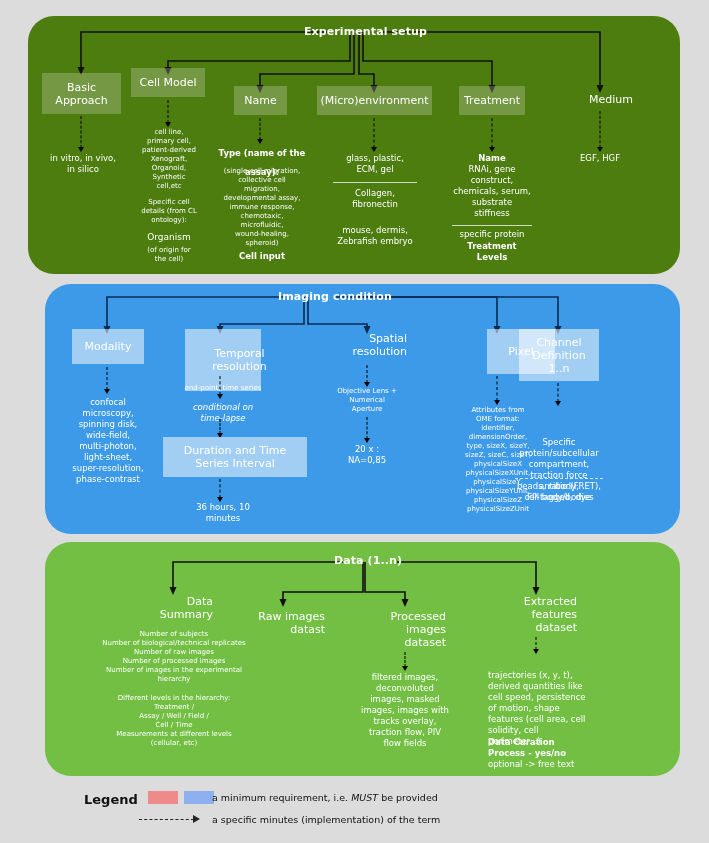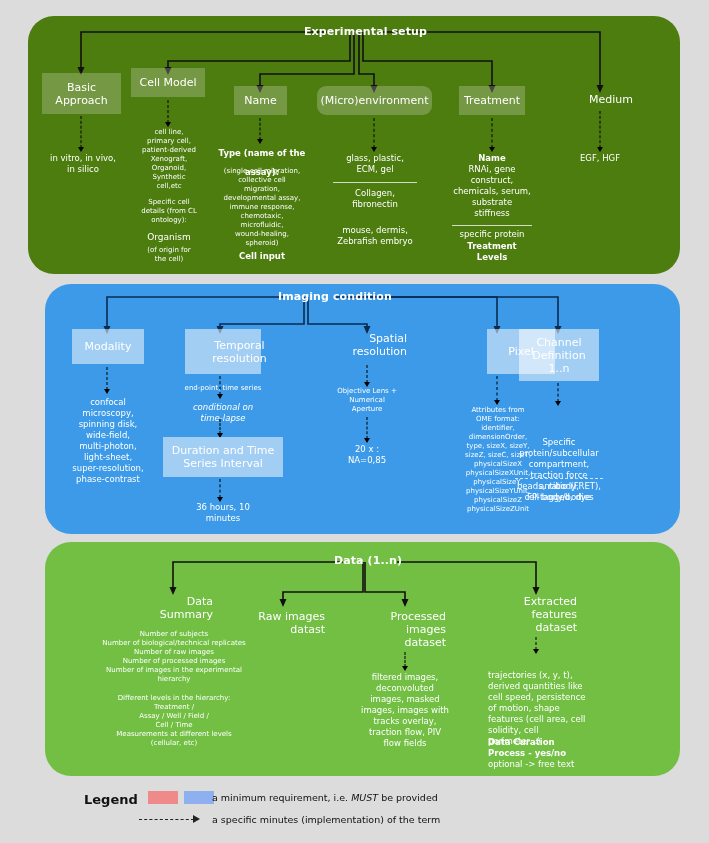--- a/index.html
+++ b/index.html
@@ -146,21 +146,21 @@
     <span>Name</span>
   </div>
   <div class="darr" style="left:228px;top:102px;width:8px;height:25px;">
     <div class="ln" style="height:22px;"></div>
       <div class="hd"></div>
   </div>
   <div class="detail sm" style="left:184px;top:128px;width:100px;font-size:8.5px;line-height:19px;font-weight:bold;">Type (name of the assay):</div>
   <div class="detail sm" style="left:182px;top:151px;width:104px;">(single-cell migration,<br>collective cell<br>migration,<br>developmental assay,<br>immune response,<br>chemotaxic,<br>microfluidic,<br>wound-healing,<br>spheroid)</div>
   <div class="detail sm" style="left:184px;top:236px;width:100px;font-size:8.5px;font-weight:bold;">Cell input</div>
 
-  <div class="node-box pink-box" style="left:289px;top:70px;width:115px;height:29px;border-radius:9px;">
+  <div class="node-box pink-box" style="left:289px;top:70px;width:115px;height:29px;">
     <span>(Micro)environment</span>
   </div>
   <div class="darr" style="left:342px;top:102px;width:8px;height:33px;">
     <div class="ln" style="height:30px;"></div>
       <div class="hd"></div>
   </div>
   <div class="detail md" style="left:299px;top:137px;width:96px;">glass, plastic,<br>ECM, gel</div>
   <hr class="hr-sep" style="position:absolute;left:305px;top:162px;width:84px;">
   <div class="detail md" style="left:299px;top:172px;width:96px;">Collagen,<br>fibronectin</div>
   <div class="detail md" style="left:289px;top:209px;width:116px;">mouse, dermis,<br>Zebrafish embryo</div>
@@ -210,34 +210,34 @@
 
   <div class="node-box blue-box" style="left:27px;top:45px;width:72px;height:35px;">
     <span>Modality</span>
   </div>
   <div class="darr" style="left:58px;top:83px;width:8px;height:26px;">
     <div class="ln" style="height:23px;"></div>
       <div class="hd"></div>
   </div>
   <div class="detail md" style="left:18px;top:113px;width:90px;">confocal<br>microscopy,<br>spinning disk,<br>wide-field,<br>multi-photon,<br>light-sheet,<br>super-resolution,<br>phase-contrast</div>
 
-  <div class="node-box blue-box" style="left:140px;top:45px;width:76px;height:45px;padding-left:33px;">
+  <div class="node-box blue-box" style="left:140px;top:45px;width:76px;height:62px;padding-left:33px;">
     <span>Temporal<br>resolution</span>
   </div>
   <div class="darr" style="left:171px;top:92px;width:8px;height:22px;">
     <div class="ln" style="height:19px;"></div>
       <div class="hd"></div>
   </div>
   <div class="detail sm" style="left:123px;top:100px;width:110px;">end-point, time series</div>
   <div class="detail md" style="left:133px;top:118px;width:90px;font-style:italic;">conditional on<br>time-lapse</div>
   <div class="darr" style="left:171px;top:135px;width:8px;height:18px;">
     <div class="ln" style="height:15px;"></div>
       <div class="hd"></div>
   </div>
-  <div class="node-box blue-box" style="left:118px;top:153px;width:120px;height:40px;">
+  <div class="node-box blue-box" style="left:118px;top:153px;width:144px;height:40px;">
     <span>Duration and Time<br>Series Interval</span>
   </div>
   <div class="darr" style="left:171px;top:195px;width:8px;height:22px;">
     <div class="ln" style="height:19px;"></div>
       <div class="hd"></div>
   </div>
   <div class="detail md" style="left:133px;top:218px;width:90px;">36 hours, 10<br>minutes</div>
 
   <div class="node-plain" style="left:282px;top:48px;width:80px;">
     <span>Spatial<br>resolution</span>

